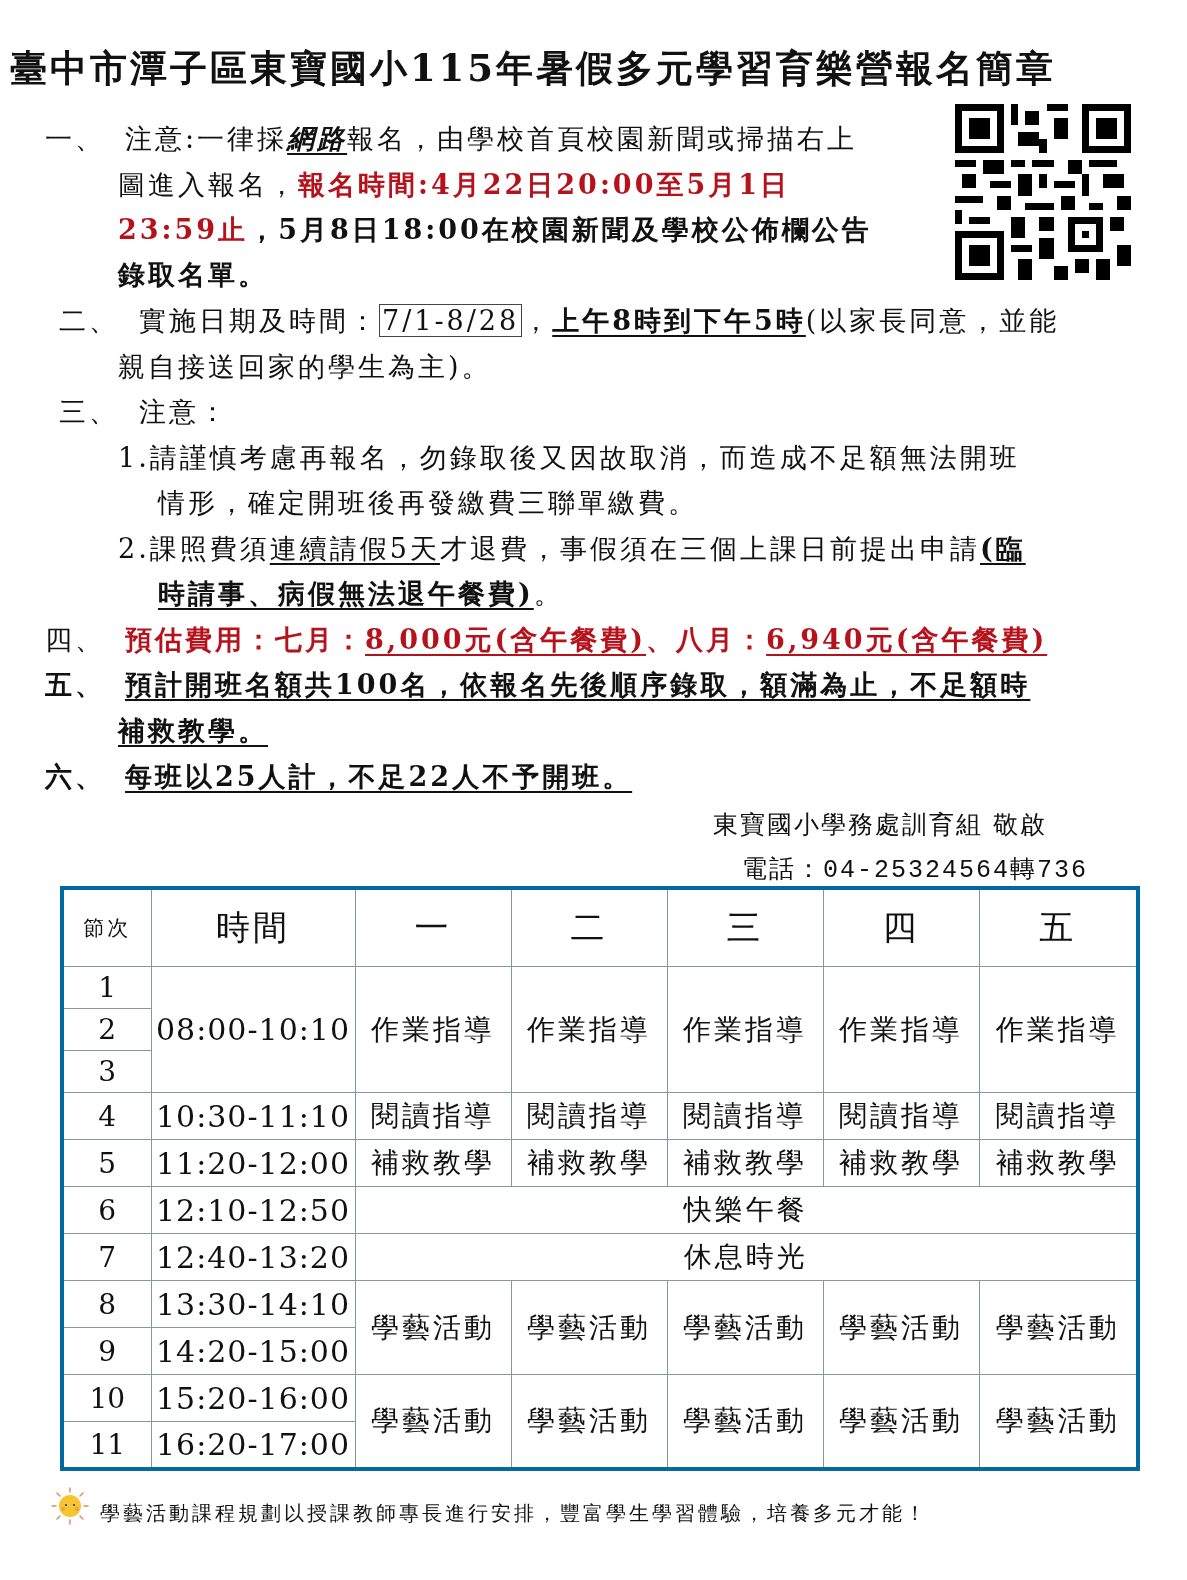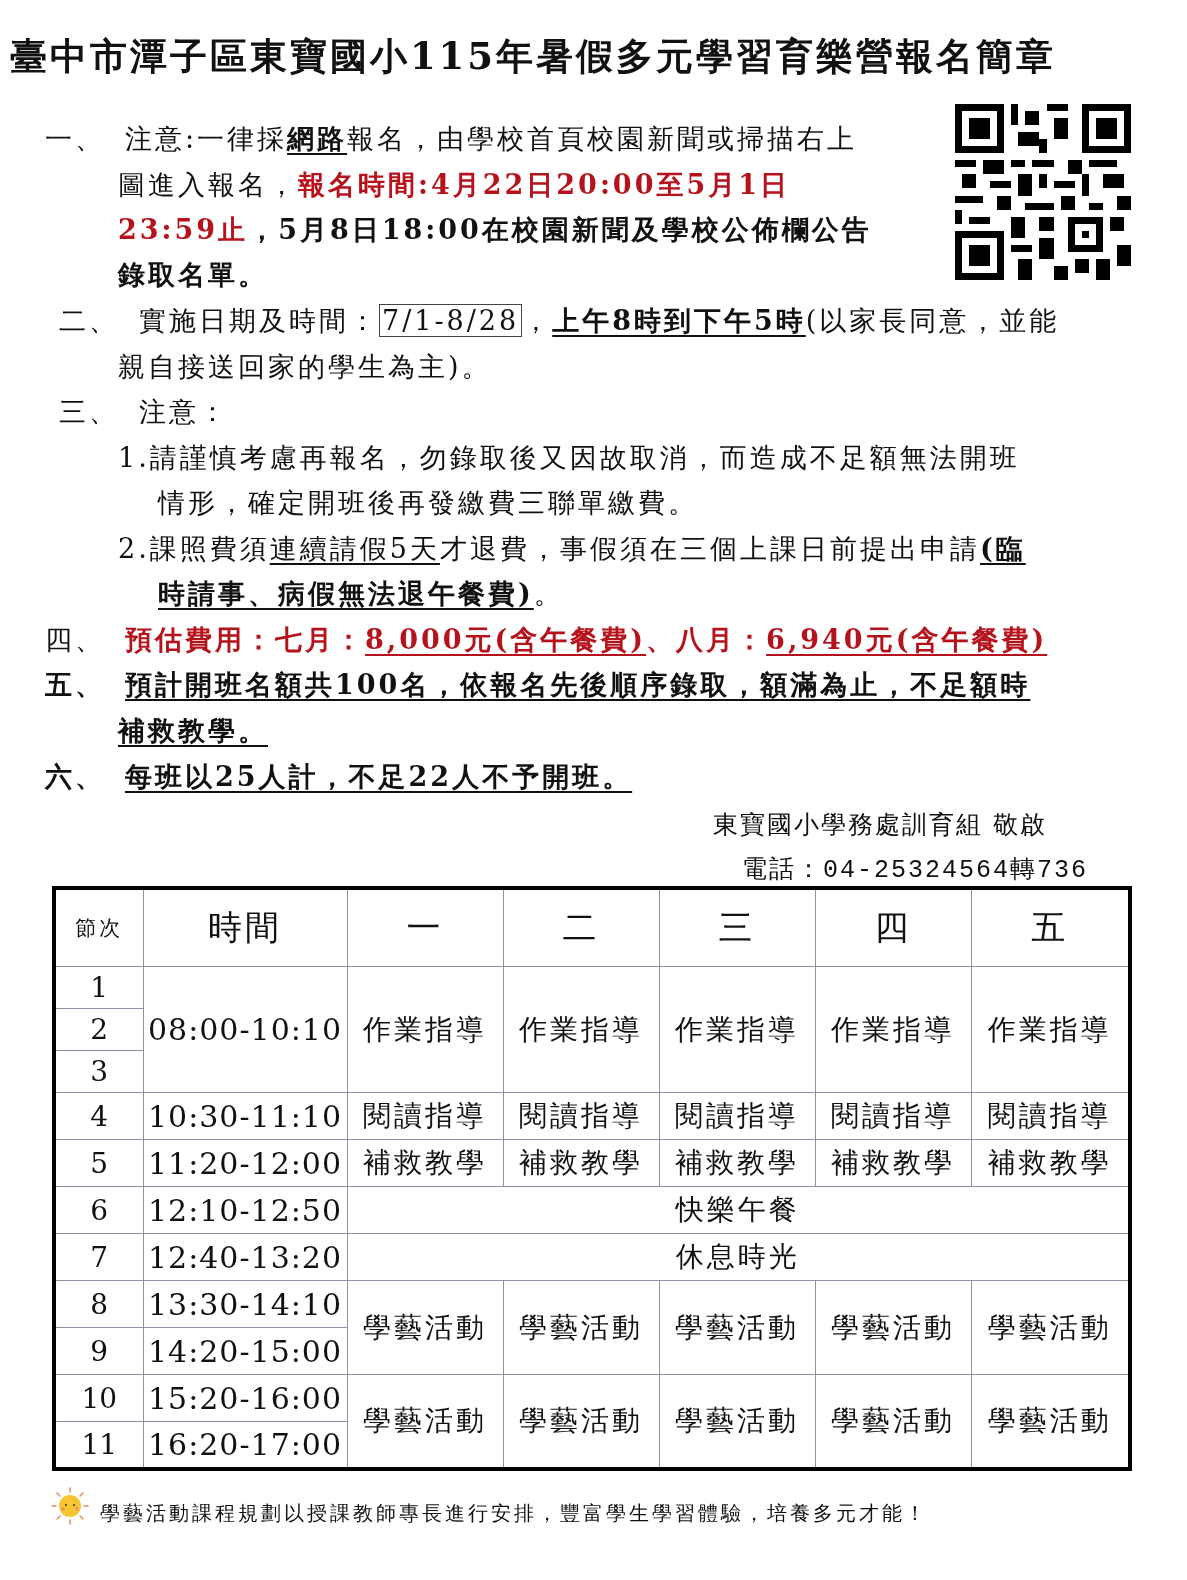--- a/index.html
+++ b/index.html
@@ -2,38 +2,38 @@
 <html><head>
 <meta charset="utf-8">
 <style>
   html, body { margin: 0; padding: 0; background: #ffffff; }
   body {
     width: 1187px; height: 1580px; position: relative; overflow: hidden;
     font-family: "DejaVu Serif", "Liberation Serif", serif;
     color: #111;
   }
   .title {
-    position: absolute; left: 0; top: 32px; width: 1066px;
+    position: absolute; left: 0; top: 44px; width: 1066px;
     text-align: center; font-size: 37px; font-weight: bold; letter-spacing: 3px;
   }
   .qr { position: absolute; left: 955px; top: 104px; width: 176px; height: 176px; }
   .line {
     position: absolute; font-size: 27px; letter-spacing: 3px; white-space: nowrap;
     line-height: 34px;
   }
   .red { color: #b5121b; font-weight: bold; }
   .b { font-weight: bold; }
   .u { text-decoration: underline; text-underline-offset: 5px; }
-  .i { }
+  .i { font-style: italic; }
   .boxed { border: 1px solid #444; padding: 0 2px; }
   .sign { position: absolute; font-size: 25px; letter-spacing: 2px; white-space: nowrap; }
 
   table.sched {
-    position: absolute; left: 52px; top: 886px; width: 1076px;
-    border-collapse: collapse; border: 4px solid #000000;
+    position: absolute; left: 60px; top: 886px; width: 1076px;
+    border-collapse: collapse; border: 4px solid #0369a1;
     table-layout: fixed;
   }
   table.sched td {
     border: 1.5px solid #8a94a6; text-align: center; vertical-align: middle;
     padding: 0; font-size: 28px; letter-spacing: 3px;
   }
   table.sched td.p { font-size: 28px; letter-spacing: 0; }
   table.sched td.t { font-size: 30px; letter-spacing: 1px; }
   table.sched tr.h td { height: 76px; font-size: 34px; }
   table.sched tr.h td.small { font-size: 21px; }

